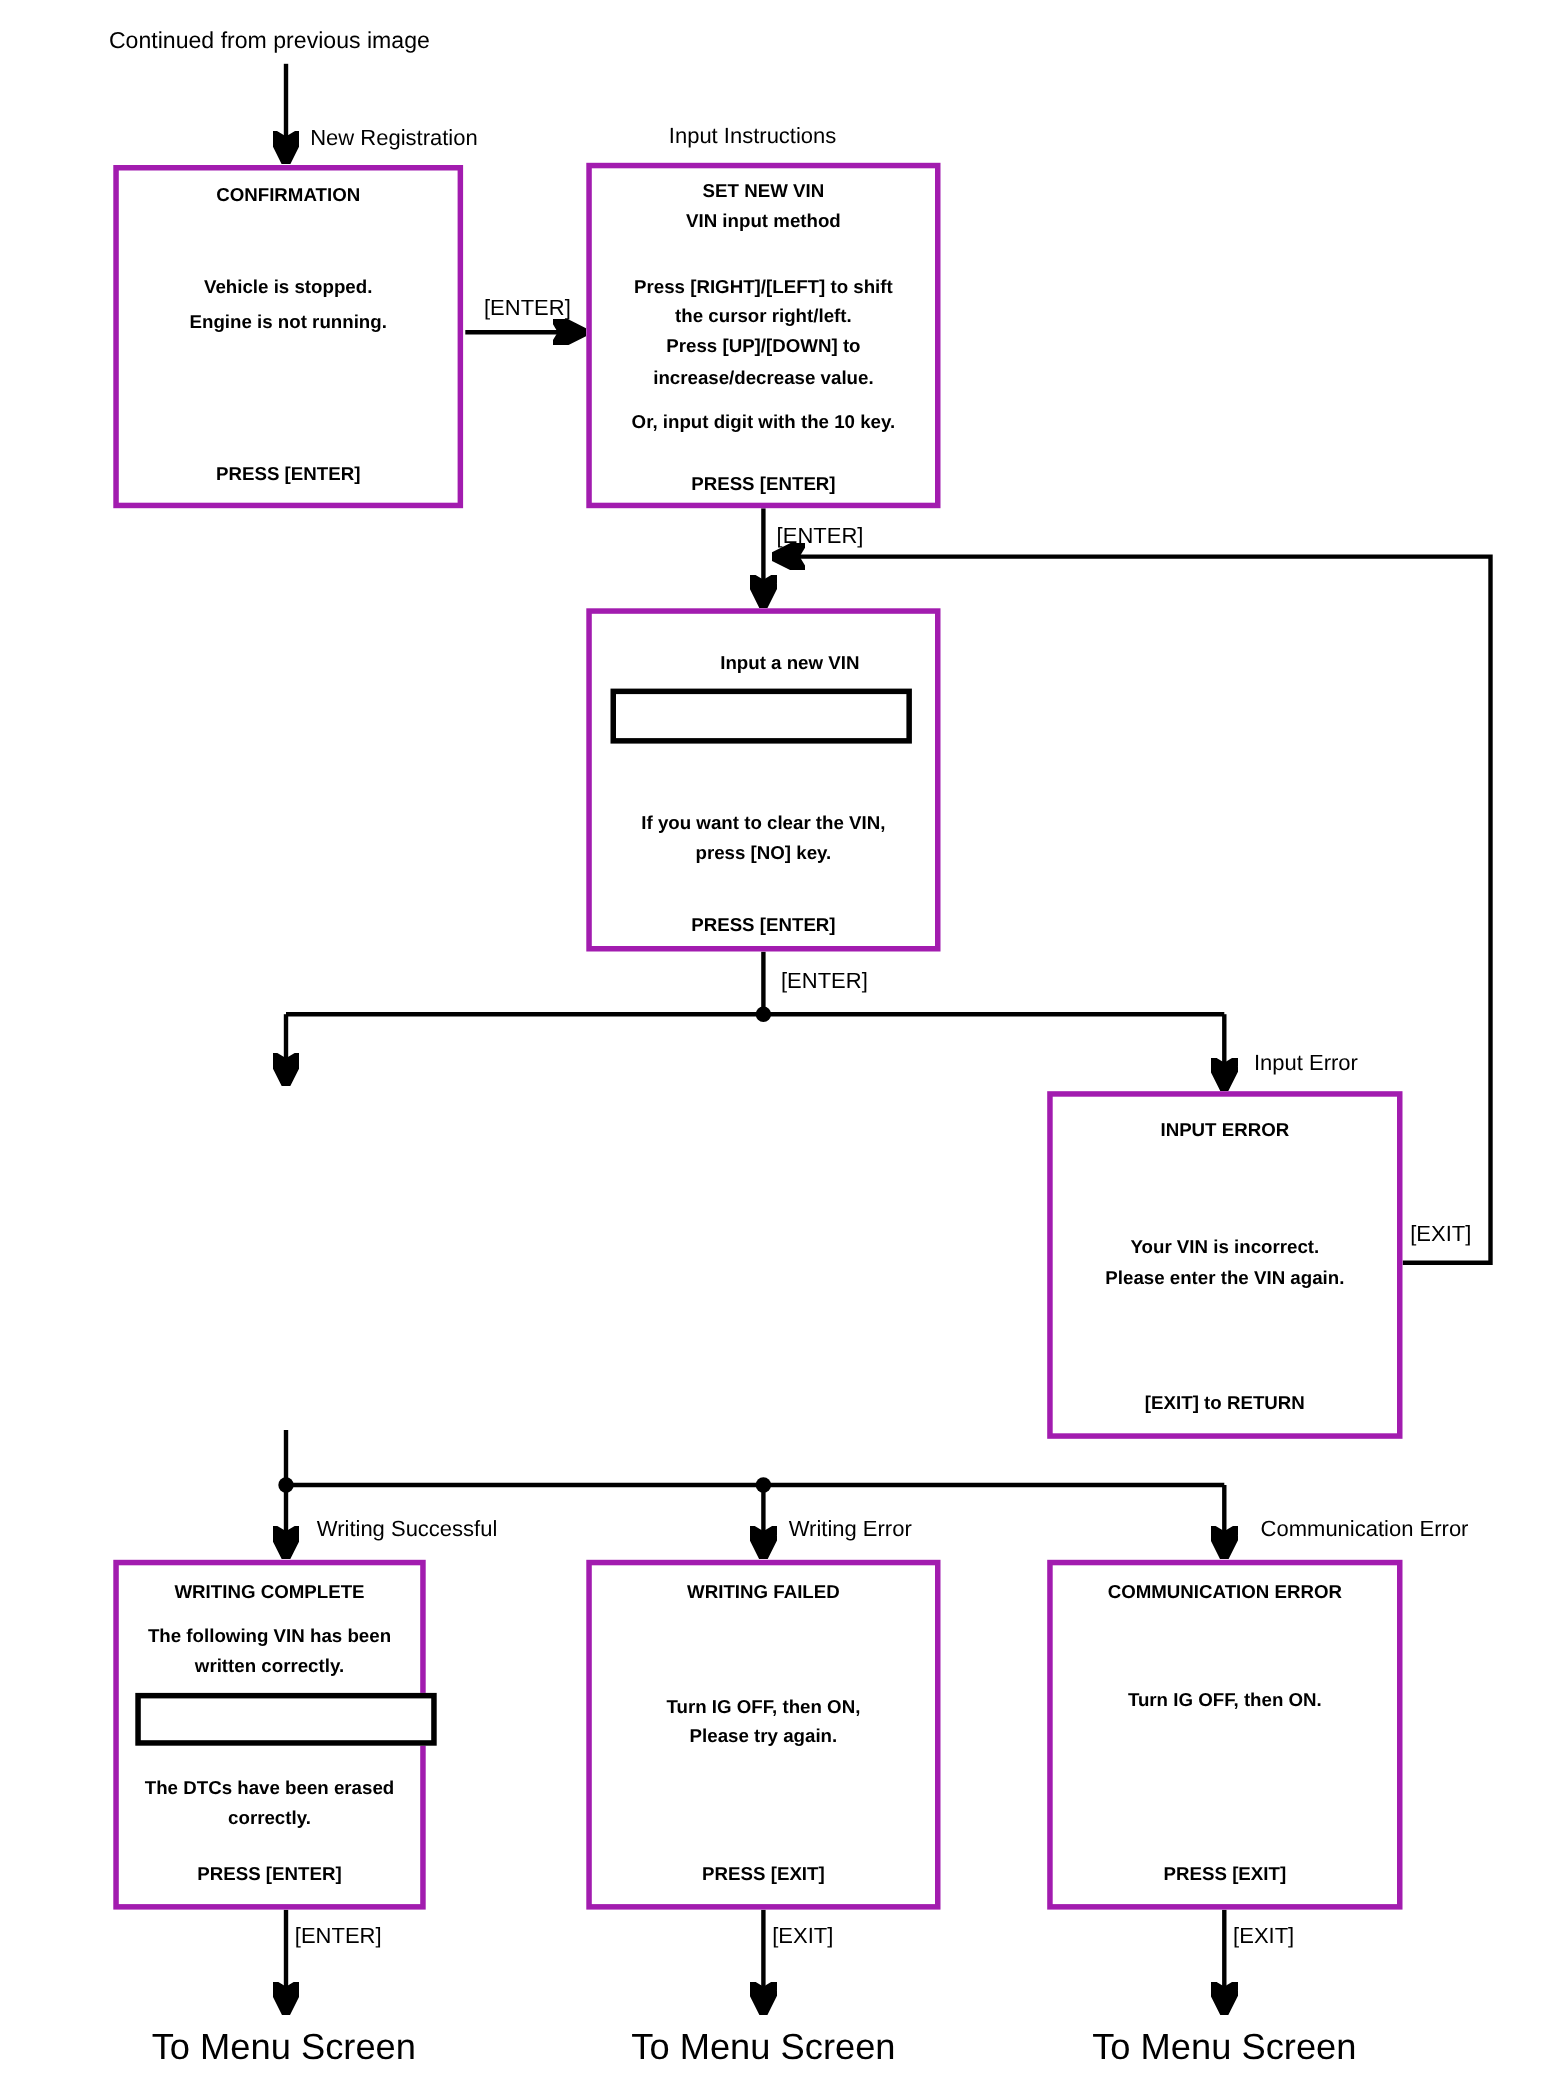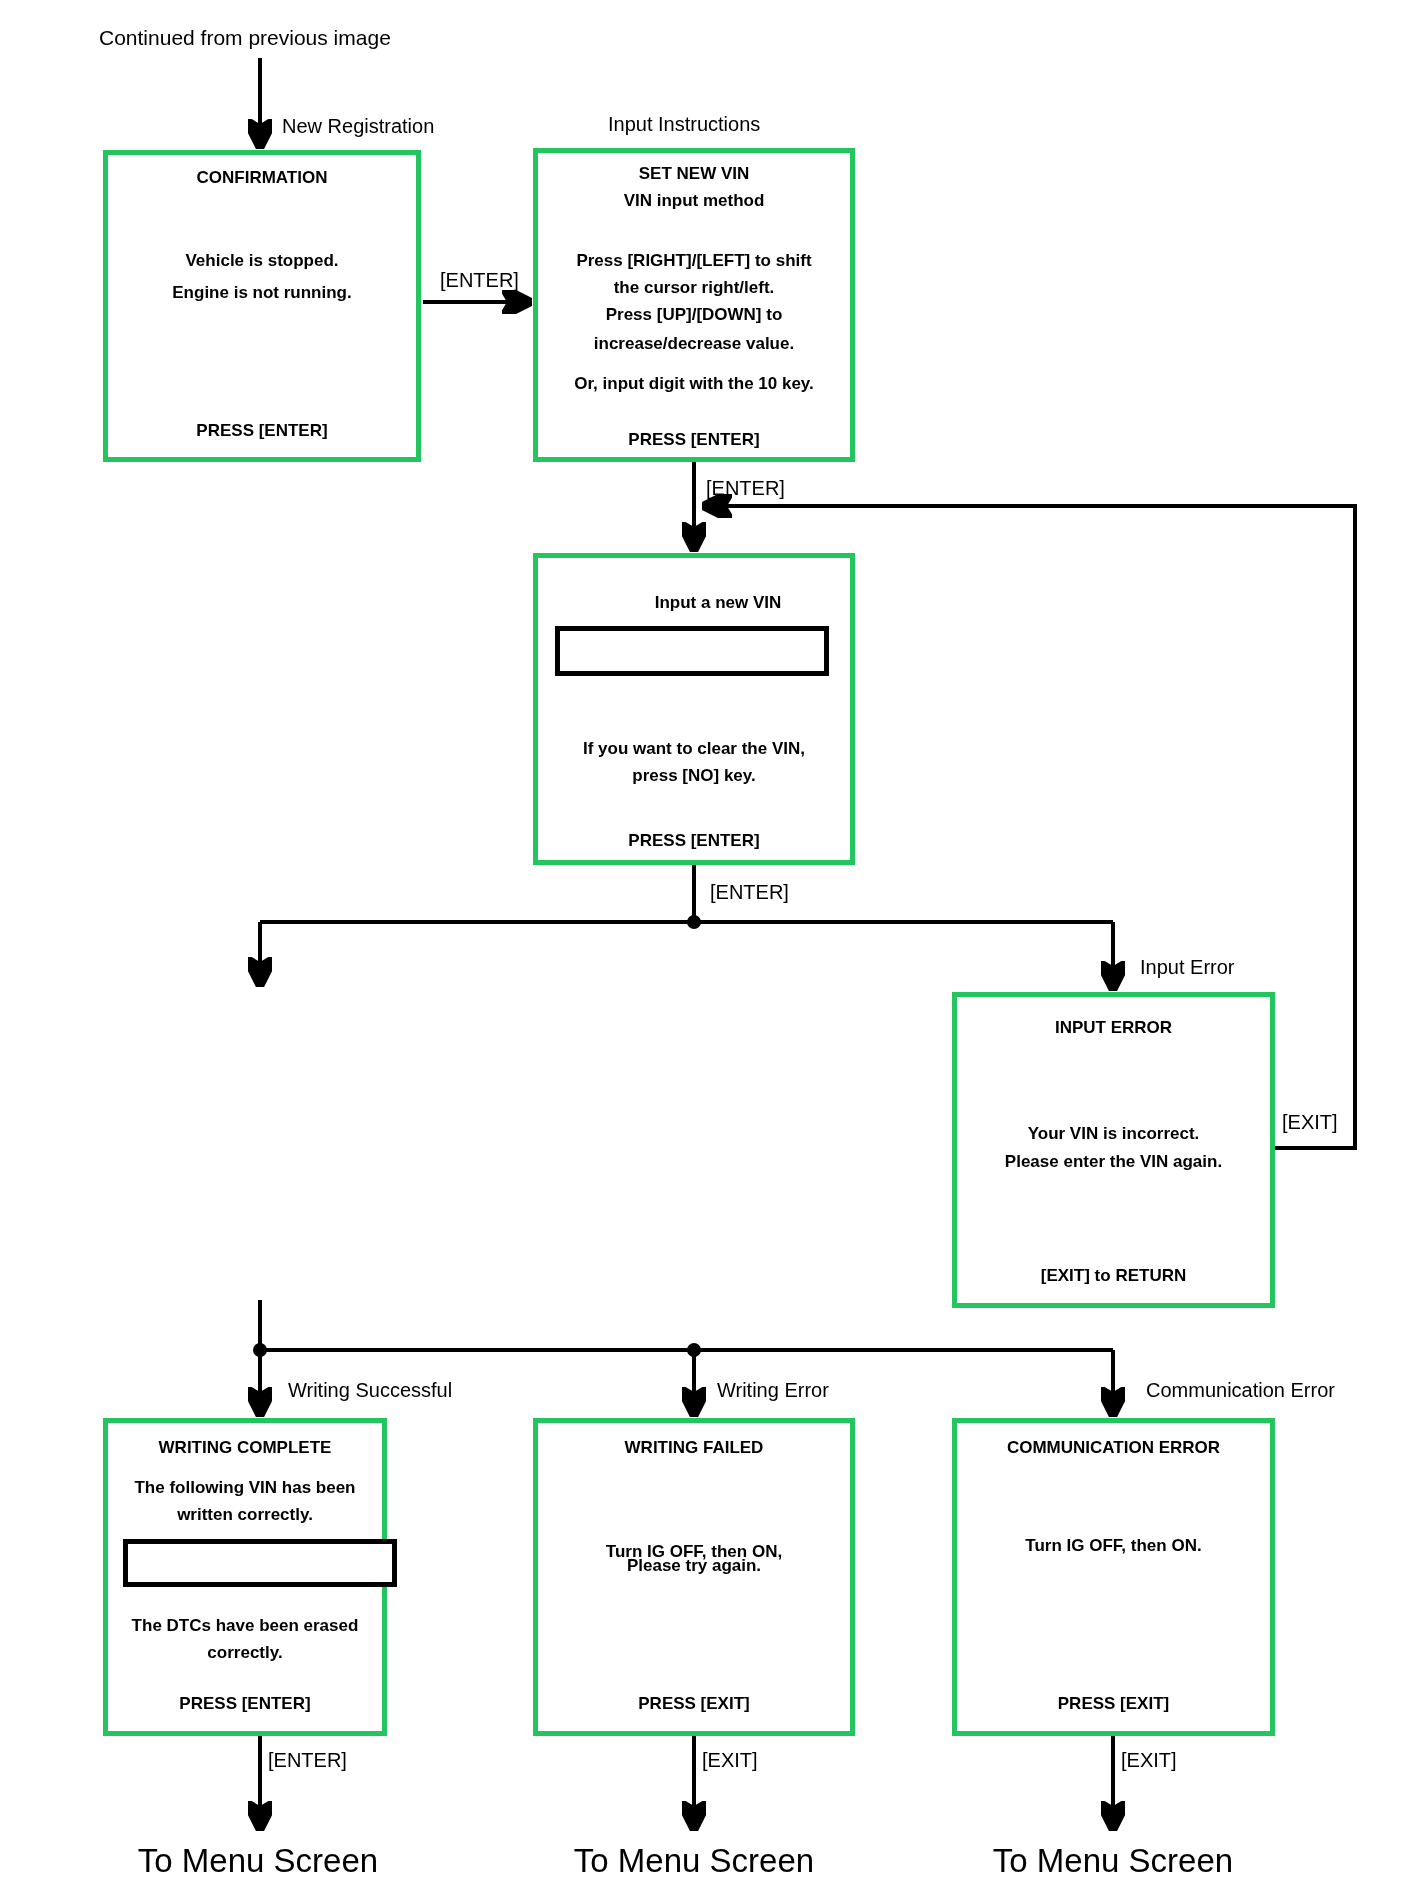--- a/index.html
+++ b/index.html
@@ -4,21 +4,21 @@
 <style>
   html,body{margin:0;padding:0;background:#fff;}
   .canvas{
     position:relative;width:1408px;height:1898px;background:#ffffff;
     font-family:"Liberation Sans",sans-serif;color:#000;overflow:hidden;
   }
   .connectors{position:absolute;left:0;top:0;width:1408px;height:1898px;}
   .connectors path{stroke:#000;stroke-width:4;fill:none;}
   .connectors circle{fill:#000;stroke:none;}
   .screen{
-    position:absolute;border:5px solid #22c55e;background:#fff;box-sizing:border-box;
+    position:absolute;border:5px solid #a21caf;background:#fff;box-sizing:border-box;
     font-weight:bold;font-size:17px;
   }
   .tline{position:absolute;left:0;right:0;text-align:center;white-space:nowrap;line-height:22px;}
   .vin-field{position:absolute;border:5px solid #000;background:#fff;box-sizing:border-box;}
   .flabel{position:absolute;font-size:20px;font-weight:normal;white-space:nowrap;line-height:24px;}
   .menu-label{position:absolute;font-size:33px;font-weight:normal;white-space:nowrap;transform:translateX(-50%);}
 </style>
 </head>
 <body>
 
@@ -109,21 +109,21 @@
     <div class="tline" style="top:81px;">written correctly.</div>
     <div class="vin-field" style="left:15px;top:116px;width:274px;height:48px;"></div>
     <div class="tline" style="top:192px;">The DTCs have been erased</div>
     <div class="tline" style="top:219px;">correctly.</div>
     <div class="tline" style="top:270px;">PRESS [ENTER]</div>
   </div>
 
   <div class="screen" style="left:533px;top:1418px;width:322px;height:318px;">
     <div class="tline" style="top:14px;">WRITING FAILED</div>
     <div class="tline" style="top:118px;">Turn IG OFF, then ON,</div>
-    <div class="tline" style="top:132px;">Please try again.</div>
+    <div class="tline" style="top:145px;">Please try again.</div>
     <div class="tline" style="top:270px;">PRESS [EXIT]</div>
   </div>
 
   <div class="screen" style="left:952px;top:1418px;width:323px;height:318px;">
     <div class="tline" style="top:14px;">COMMUNICATION ERROR</div>
     <div class="tline" style="top:112px;">Turn IG OFF, then ON.</div>
     <div class="tline" style="top:270px;">PRESS [EXIT]</div>
   </div>
 
 </div>

